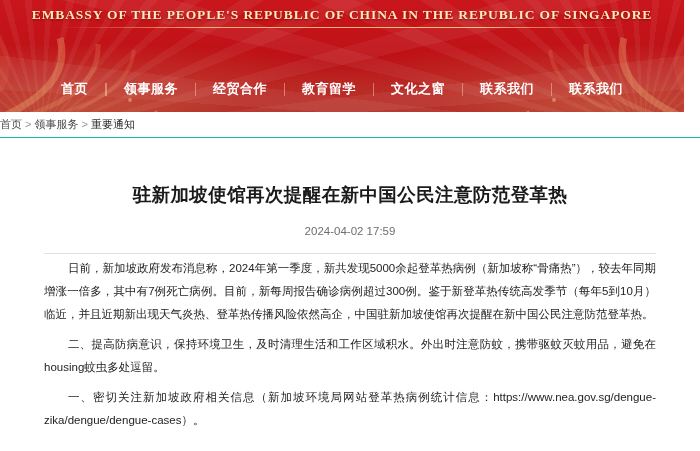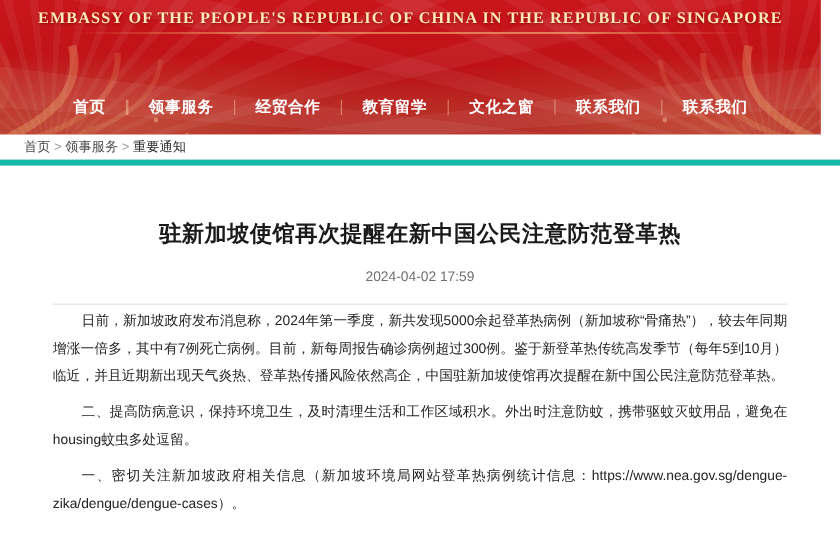--- a/index.html
+++ b/index.html
@@ -66,23 +66,23 @@
     letter-spacing:.5px;
   }
   .nav-sep {
     width:1px; height:13px;
     background: rgba(255,220,170,0.45);
   }
 
   
   .crumb-wrap {
     height:26px;
-    border-bottom:5px solid #14b8a6;
+    border-bottom:1px solid #14b8a6;
     display:flex; align-items:center;
-    padding-left:20px;
+    padding-left:0;
     background:#fff;
   }
   .crumb {
     font-size:11px; color:#4a4a4a;
   }
   .crumb a { color:#4a4a4a; text-decoration:none; cursor:pointer; }
   .crumb .sep { color:#9a9a9a; margin:0 3px; }
   .crumb .cur { color:#2a2a2a; }
 
   

